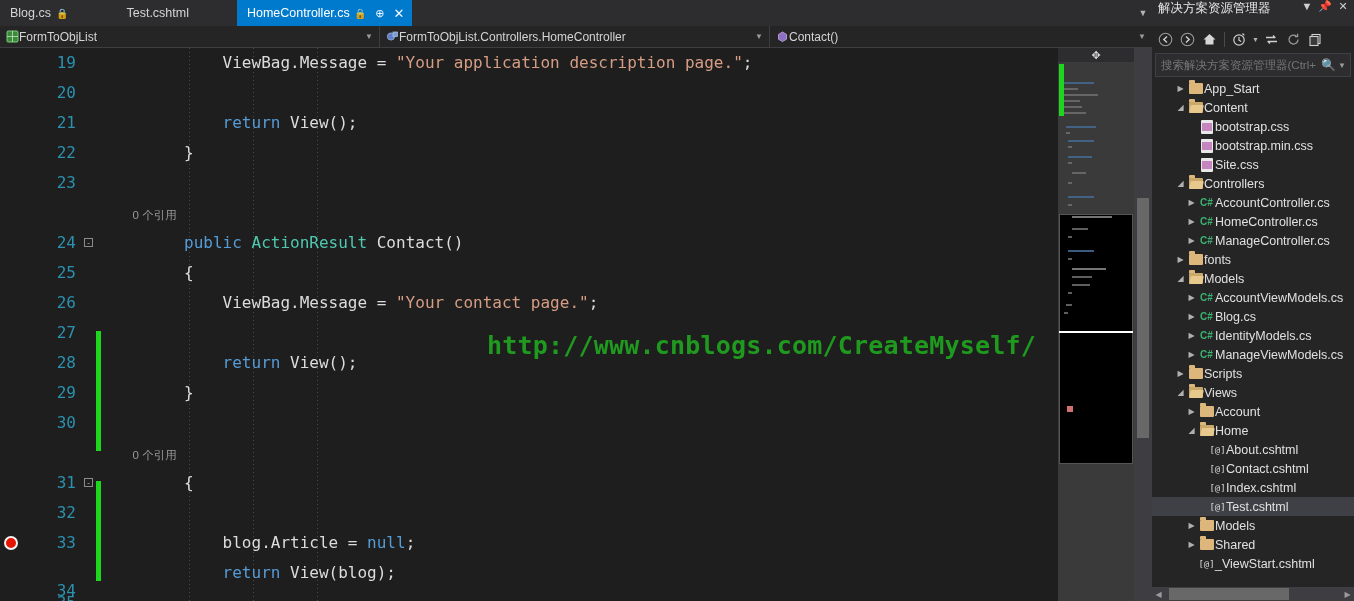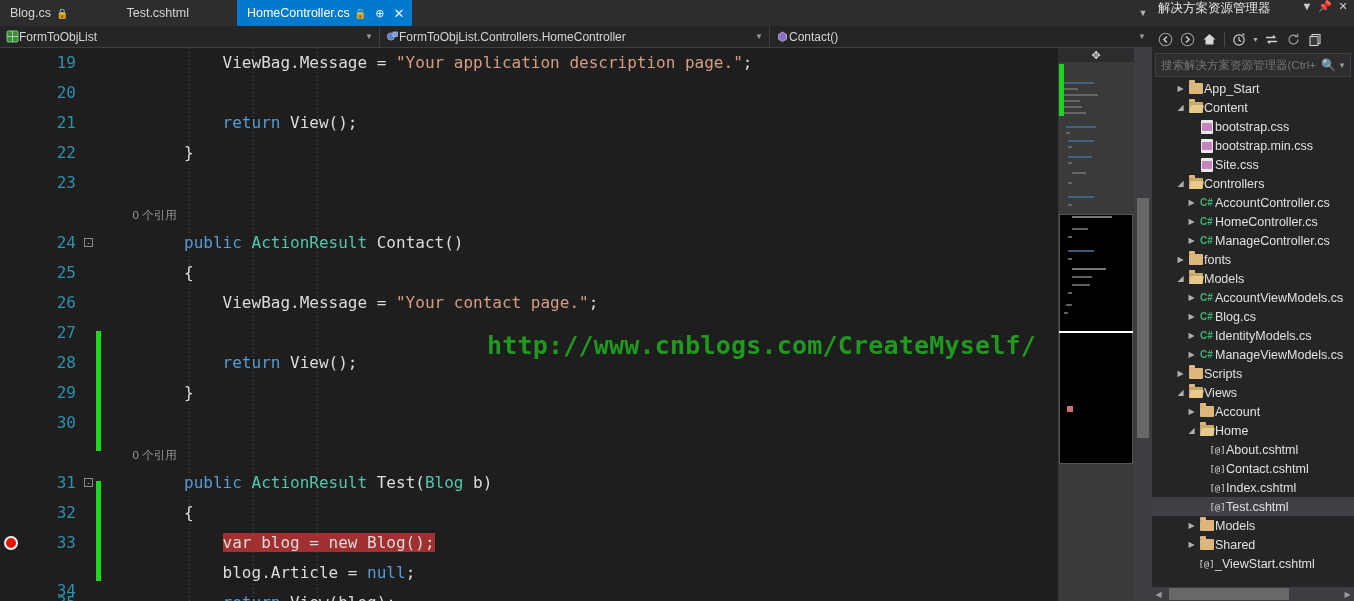--- a/index.html
+++ b/index.html
@@ -323,23 +323,22 @@
             <div class="code-line"></div>
             <div class="codelens">        0 个引用</div>
             <div class="code-line"><span class="t-pln">        </span><span class="t-kw">public</span><span class="t-pln"> </span><span class="t-type">ActionResult</span><span class="t-pln"> Contact()</span></div>
             <div class="code-line"><span class="t-pln">        {</span></div>
             <div class="code-line"><span class="t-pln">            ViewBag.Message </span><span class="t-op">= </span><span class="t-str">"Your contact page."</span><span class="t-op">;</span></div>
             <div class="code-line"></div>
             <div class="code-line"><span class="t-pln">            </span><span class="t-kw">return</span><span class="t-pln"> View();</span></div>
             <div class="code-line"><span class="t-pln">        }</span></div>
             <div class="code-line"></div>
             <div class="codelens">        0 个引用</div>
-            <div class="code-line"><span class="t-pln">        </span><span class="t-kw">public</span><span class="t-pln"> </span><span class="t-type">ActionResult</span><span class="t-pln"> Test(</span><span class="t-type">Blog</span><span class="t-pln"> b)</span></div>
             <div class="code-line"><span class="t-pln">        {</span></div>
-            <div class="code-line"><span class="t-pln">            </span><span class="sel-hl t-pln">var blog = new Blog();</span></div>
+            <div class="code-line"><span class="t-pln">            </span></div>
             <div class="code-line"><span class="t-pln">            blog.Article </span><span class="t-op">= </span><span class="t-kw">null</span><span class="t-op">;</span></div>
             <div class="code-line"><span class="t-pln">            </span><span class="t-kw">return</span><span class="t-pln"> View(blog);</span></div>
           </div>
         <div class="watermark">http://www.cnblogs.com/CreateMyself/</div>
       </div>
 
       <div class="minimap">
         <div class="mm-drag">✥</div>
         <div class="mm-chg" style="top:16px;height:52px;"></div>
         <div class="mm-chg" style="top:320px;height:72px;"></div>

